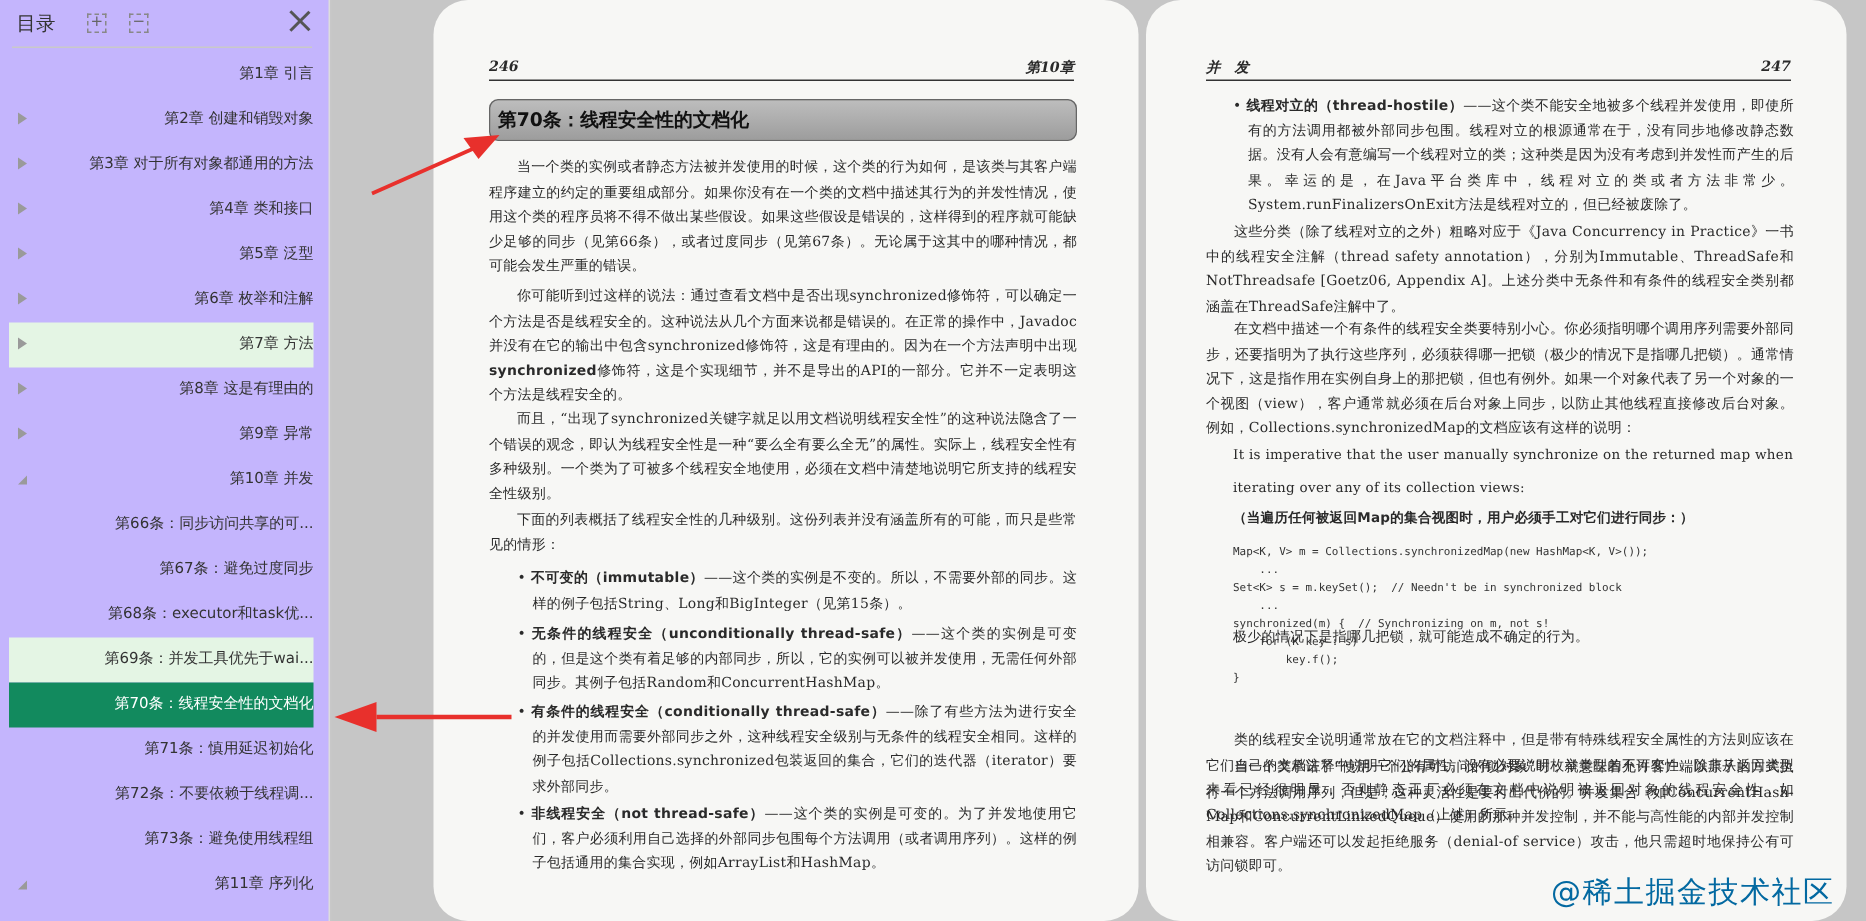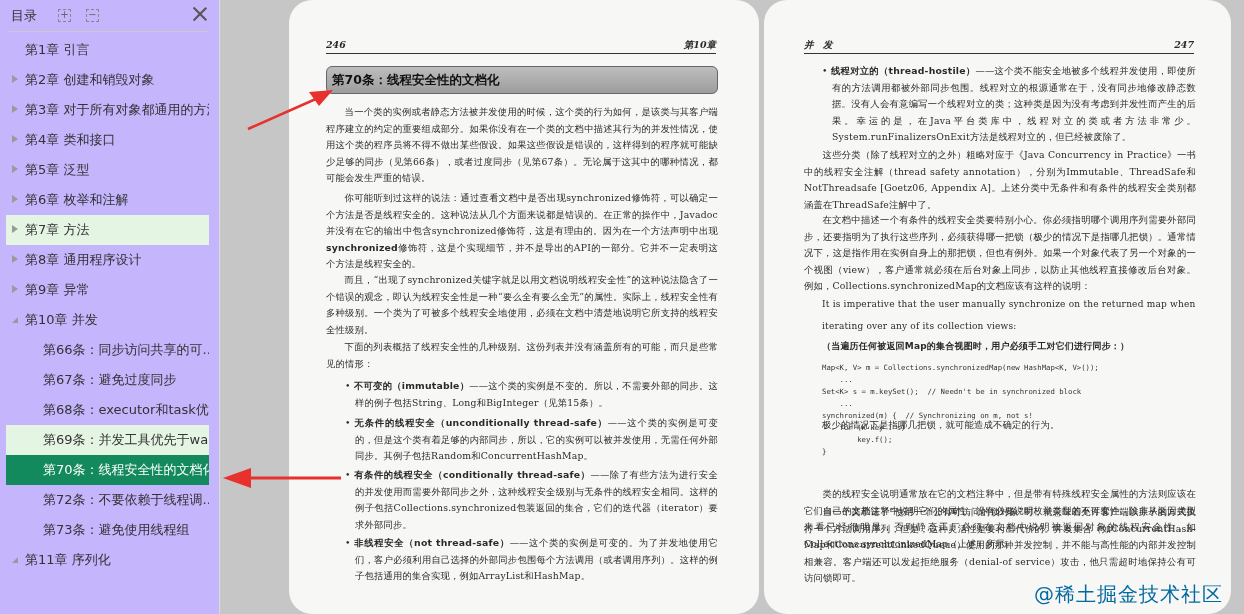--- a/index.html
+++ b/index.html
@@ -24,22 +24,22 @@
   .sb-collapse { left: 78px; }
   .sb-close { position: absolute; left: 183px; top: 5px; width: 18px; height: 18px; }
   .sb-close::before, .sb-close::after {
     content: ""; position: absolute; left: 8px; top: 0; width: 1.5px; height: 18px; background: #555;
   }
   .sb-close::before { transform: rotate(45deg); }
   .sb-close::after { transform: rotate(-45deg); }
 
   .toc { position: absolute; left: 6px; top: 35px; width: 203px; }
   .toc-item {
-    position: relative; height: 30px; line-height: 30px; font-size: 13px; color: #333;
-    white-space: nowrap; overflow: hidden;
+    position: relative; height: 30px; line-height: 30px; font-size: 10px; color: #333;
+    white-space: nowrap; overflow: hidden; text-align: right;
   }
   .toc-item.level1 { padding-left: 19px; }
   .toc-item.level2 { padding-left: 37px; }
   .toc-item.hover { background: #e4f5e4; }
   .toc-item.selected { background: #128a5e; color: #fff; }
   .toc-arrow {
     position: absolute; left: 6px; top: 11px; width: 0; height: 0;
   }
   .toc-arrow.collapsed {
     border-top: 4.5px solid transparent; border-bottom: 4.5px solid transparent;
@@ -99,28 +99,29 @@
     <span class="sb-close"></span>
   </div>
   <div class="toc" id="toc">
       <div class="toc-item level1"><span>第1章 引言</span></div>
       <div class="toc-item level1"><span class="toc-arrow collapsed"></span><span>第2章 创建和销毁对象</span></div>
       <div class="toc-item level1"><span class="toc-arrow collapsed"></span><span>第3章 对于所有对象都通用的方法</span></div>
       <div class="toc-item level1"><span class="toc-arrow collapsed"></span><span>第4章 类和接口</span></div>
       <div class="toc-item level1"><span class="toc-arrow collapsed"></span><span>第5章 泛型</span></div>
       <div class="toc-item level1"><span class="toc-arrow collapsed"></span><span>第6章 枚举和注解</span></div>
       <div class="toc-item level1 hover"><span class="toc-arrow collapsed"></span><span>第7章 方法</span></div>
-      <div class="toc-item level1"><span class="toc-arrow collapsed"></span><span>第8章 通用程序设计</span></div>
+      <div class="toc-item level1"><span class="toc-arrow collapsed"></span><span>第8章 这是有理由的</span></div>
       <div class="toc-item level1"><span class="toc-arrow collapsed"></span><span>第9章 异常</span></div>
       <div class="toc-item level1"><span class="toc-arrow expanded"></span><span>第10章 并发</span></div>
       <div class="toc-item level2"><span>第66条：同步访问共享的可...</span></div>
       <div class="toc-item level2"><span>第67条：避免过度同步</span></div>
       <div class="toc-item level2"><span>第68条：executor和task优...</span></div>
       <div class="toc-item level2 hover"><span>第69条：并发工具优先于wai...</span></div>
       <div class="toc-item level2 selected"><span>第70条：线程安全性的文档化</span></div>
+      <div class="toc-item level2"><span>第71条：慎用延迟初始化</span></div>
       <div class="toc-item level2"><span>第72条：不要依赖于线程调...</span></div>
       <div class="toc-item level2"><span>第73条：避免使用线程组</span></div>
       <div class="toc-item level1"><span class="toc-arrow expanded"></span><span>第11章 序列化</span></div>
     </div>
 </div>
 
 <div class="viewer">
 
   <div class="page page-left">
     <div class="page-hdr">

